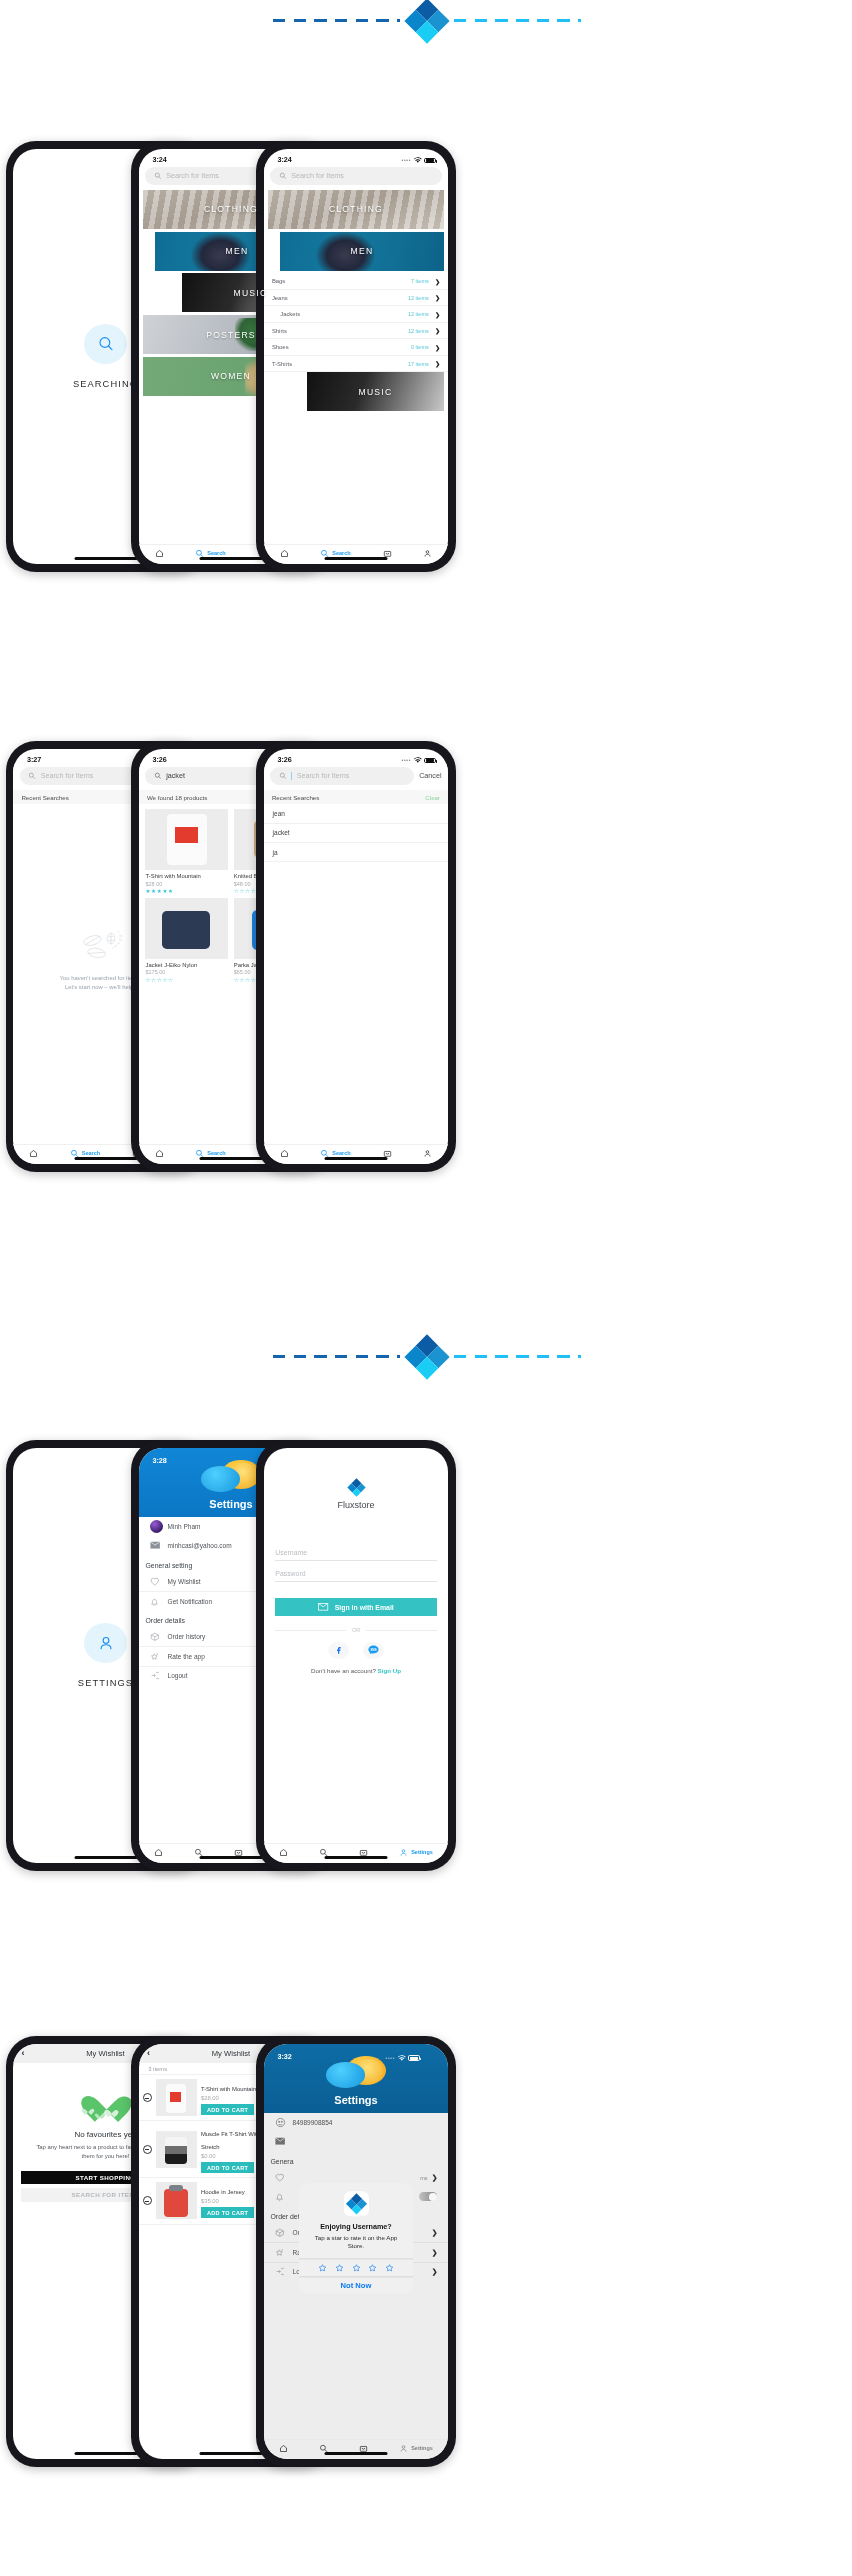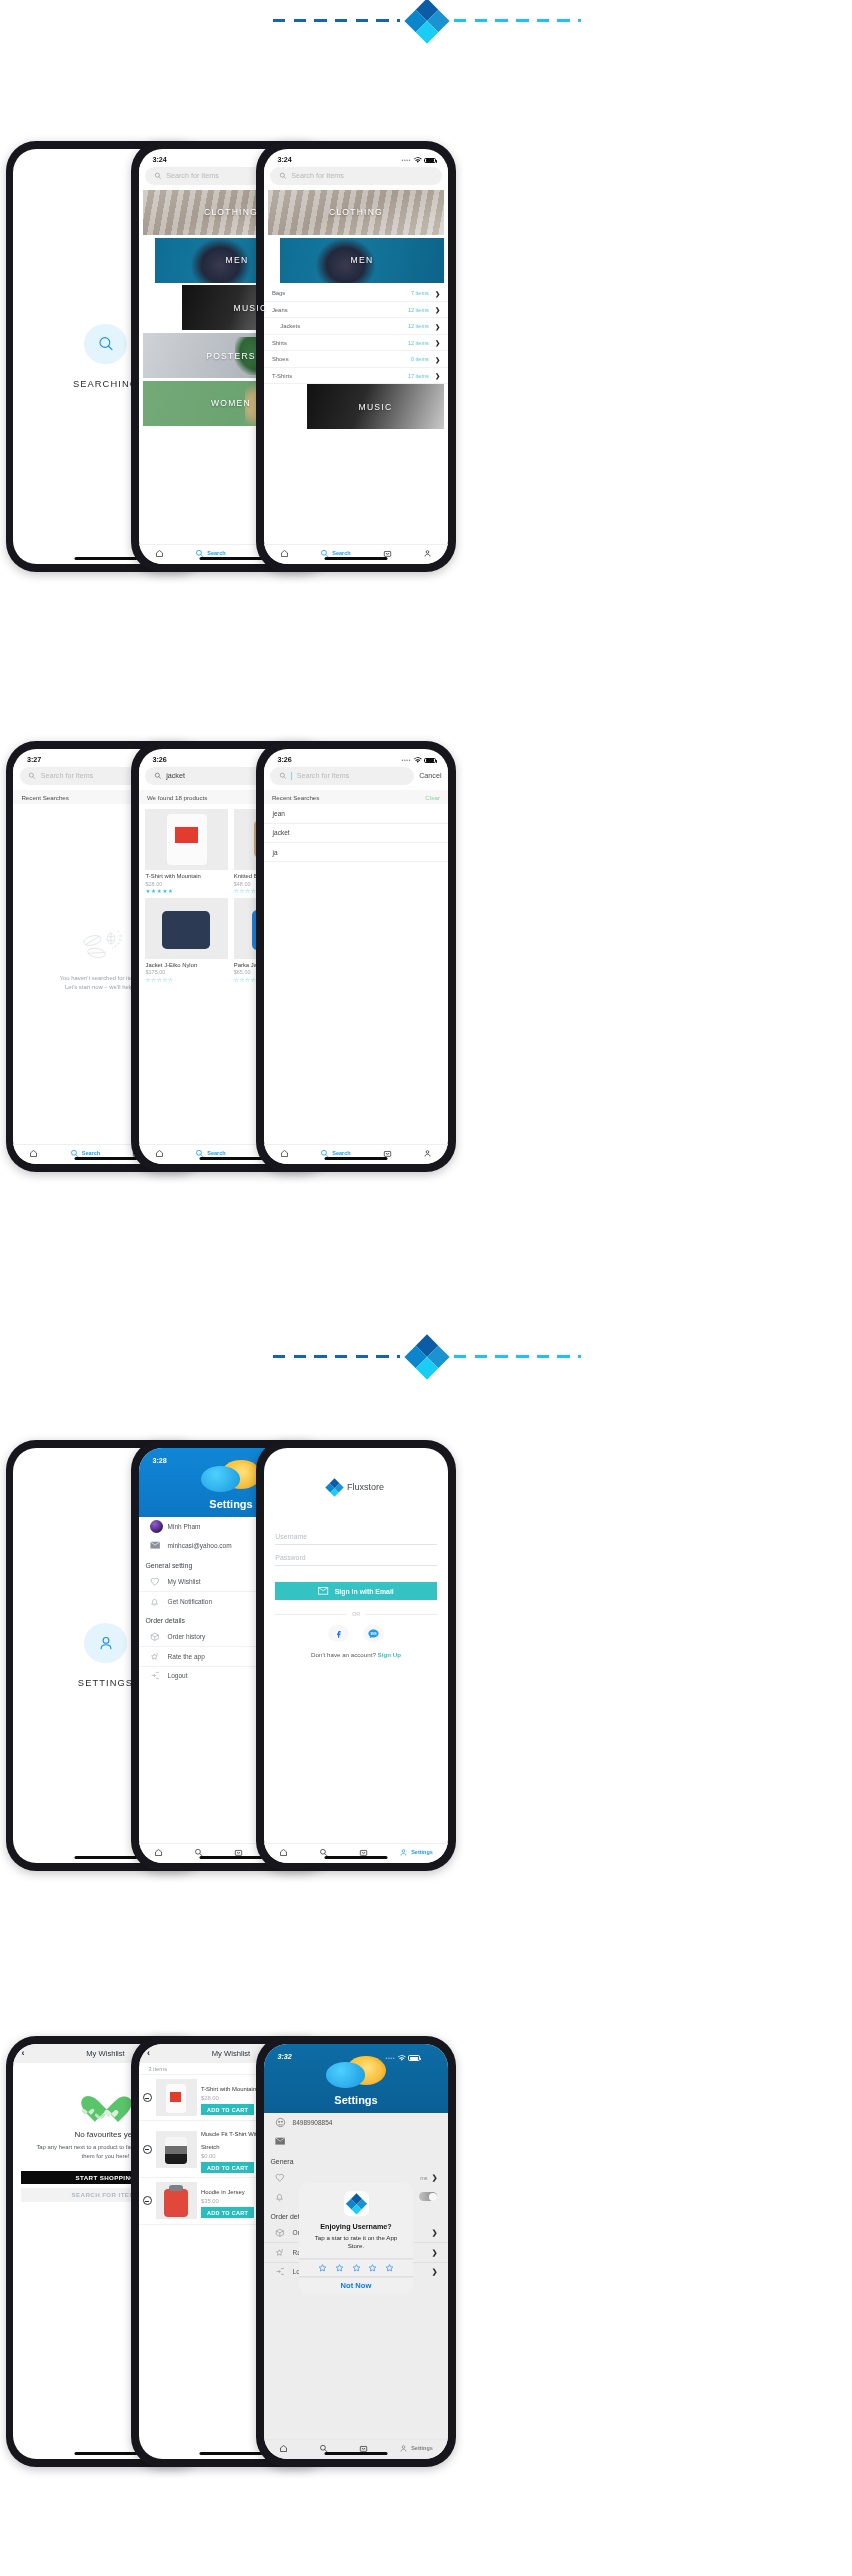--- a/index.html
+++ b/index.html
@@ -59,21 +59,21 @@
 
   
   .searchrow { display:flex; align-items:center; padding:3.4px 6.9px 4.8px 6.9px; gap:5.5px; flex:none; background:#fff; }
   .searchbox { flex:1; height:18px; border-radius:9.6px; background:#f0f0f0; display:flex; align-items:center; gap:4.8px; padding:0 8.3px; }
   .searchbox .ph { font-size:7.2px; color:#b6b8ba; }
   .searchbox .val { font-size:7.2px; color:#3a3a3a; }
   .cancel { font-size:7.2px; color:#4a4a4a; }
   .caret { width:0.7px; height:8.3px; background:#86d8e8; }
 
   
-  .cat { height:45px; margin:0 4.1px 2.8px 4.1px; position:relative; display:flex; align-items:center; justify-content:center; overflow:hidden; }
+  .cat { height:39px; margin:0 4.1px 2.8px 4.1px; position:relative; display:flex; align-items:center; justify-content:center; overflow:hidden; }
   .cat span { position:relative; z-index:2; color:#fff; font-size:8.6px; letter-spacing:1.2px; text-shadow:0 0.7px 2.1px rgba(0,0,0,.35); }
   .cat.clothing { background:linear-gradient(160deg,#bcb4ab 0%,#a79d92 45%,#cfc8bf 100%); }
   .cat.clothing::after{content:"";position:absolute;inset:0;background:repeating-linear-gradient(100deg,rgba(255,255,255,.35) 0 5.5px,rgba(160,150,138,.25) 5.5px 11.7px);}
   .cat.men { background:linear-gradient(100deg,#0f6d94 0%,#15799f 40%,#0d6389 100%);margin-left:16px; }
   .cat.men::after{content:"";position:absolute;left:22%;top:0;width:36%;height:100%;background:radial-gradient(ellipse at 50% 60%,#3a3a4e 0%,#22283c 45%,rgba(15,109,148,0) 72%);}
   .cat.music { background:linear-gradient(110deg,#111111 0%,#2a2a2a 40%,#8f8f8f 78%,#c9c9c9 100%);margin-left:43px; }
   .cat.posters { background:linear-gradient(110deg,#cfd2d6 0%,#b7bcc2 50%,#9aa2a8 100%); }
   .cat.posters::after{content:"";position:absolute;left:52%;top:8%;width:26%;height:84%;background:radial-gradient(ellipse at 50% 40%,#3e7b45 0%,#2f6436 55%,rgba(183,188,194,0) 78%);}
   .cat.women { background:linear-gradient(100deg,#74a978 0%,#6ba371 55%,#86b086 100%); }
   .cat.women::after{content:"";position:absolute;right:8%;top:0;width:34%;height:100%;background:radial-gradient(ellipse at 45% 55%,#d8c48e 0%,#c7b079 50%,rgba(116,169,120,0) 76%);}
@@ -132,21 +132,21 @@
   .setrow .ic { width:18px; flex:none; display:flex; align-items:center; color:#9aa0a6; }
   .setrow .lb { flex:1; font-size:6.5px; color:#4e5257; }
   .setrow .ar { font-size:6.9px; font-weight:bold; color:#2c3137; }
   .grpttl { font-size:6.9px; color:#3a3f45; padding:6.9px 6.9px 2.8px 6.9px; flex:none; }
   .avatar { width:13px; height:13px; border-radius:50%; background:radial-gradient(circle at 35% 30%,#9b5ad6,#3a1f6b 70%); }
   .toggle { width:18px; height:9px; border-radius:5.5px; background:linear-gradient(90deg,#9fd0f8,#1b9bf0); position:relative; }
   .toggle::after { content:""; position:absolute; right:0.7px; top:0.7px; width:7.6px; height:7.6px; border-radius:50%; background:#fff; }
 
   
   .login { flex:1; display:flex; flex-direction:column; padding:0 11.7px; }
-  .brandrow { display:flex; align-items:center; justify-content:center; gap:6.2px; margin-top:33px; }
+  .brandrow { display:flex; align-items:center; justify-content:center; gap:6.2px; margin-top:33px;flex-direction:column; }
   .brandrow .nm { font-size:9px; color:#44484d; }
   .bdia { width:13px; height:13px; transform:rotate(45deg); position:relative; flex:none; }
   .bdia i { position:absolute; width:6.5px; height:6.5px; }
   .bdia i:nth-child(1){left:0;top:0;background:#0b5ca5;}
   .bdia i:nth-child(2){left:6.5px;top:0;background:#1b93d1;}
   .bdia i:nth-child(3){left:0;top:6.5px;background:#0b86cc;}
   .bdia i:nth-child(4){left:6.5px;top:6.5px;background:#19cdf5;}
   .fld { margin-top:9.6px; border-bottom:0.7px solid #e3e3e3; padding-bottom:3.4px; font-size:6.9px; color:#b9bdc1; }
   .signbtn { margin-top:16.5px; height:18px; background:#35c2c2; display:flex; align-items:center; justify-content:center; gap:6.2px; color:#fff; font-size:6.9px; font-weight:bold; }
   .orline { display:flex; align-items:center; gap:5.5px; margin-top:11px; color:#c3c7cb; font-size:5.5px; }
@@ -924,21 +924,21 @@
           <path d="M13 1v5M10.5 3.5h5"></path>
         </svg>
     </div>
     <div class="home-ind"></div>
   </div>
 </div>
 
 <div class="phone" style="left:256px; top:2036px;">
   <div class="screen">
     <div class="sethero dim">
-      <div class="statusbar light" style="position:absolute;top:2.8px;left:0;right:16px;font-style:italic;">
+      <div class="statusbar light" style="position:absolute;top:2.8px;left:0;right:16px;">
         <span>3:32</span>
         <span class="sb-right">
           <span class="sig">••••</span>
           <span class="wifi">
               <svg width="7.6" height="6.2" viewBox="0 0 16 12" fill="currentColor">
                 <path d="M8 11.5 5.6 8.6a3.8 3.8 0 0 1 4.8 0zM8 6.2c-1.5 0-2.9.5-4 1.5L2.6 6.1A8.1 8.1 0 0 1 8 4.1c2.1 0 4 .8 5.4 2L12 7.7a6 6 0 0 0-4-1.5zM8 1.8c-2.7 0-5.2 1-7 2.7L0 3.1A12.5 12.5 0 0 1 8 0c3 0 5.9 1.2 8 3.1l-1 1.4A10.4 10.4 0 0 0 8 1.8z"></path>
               </svg>
             </span>
           <span class="batt"></span>
         </span>

